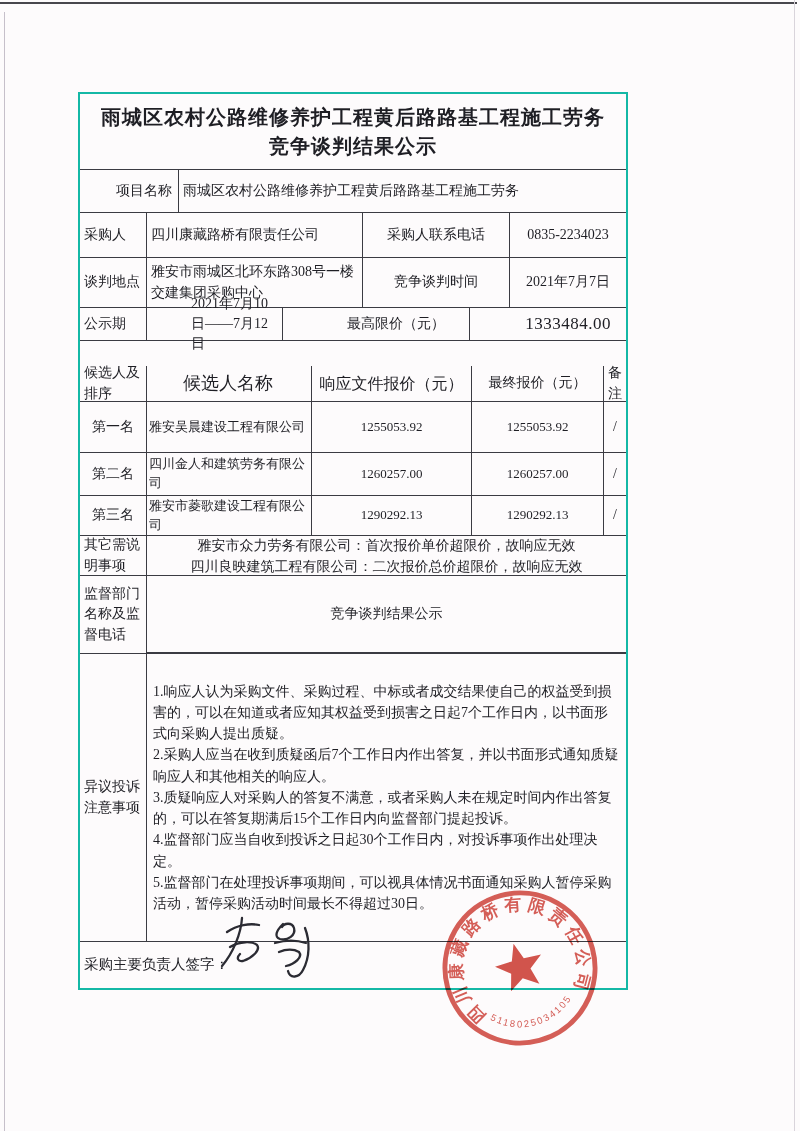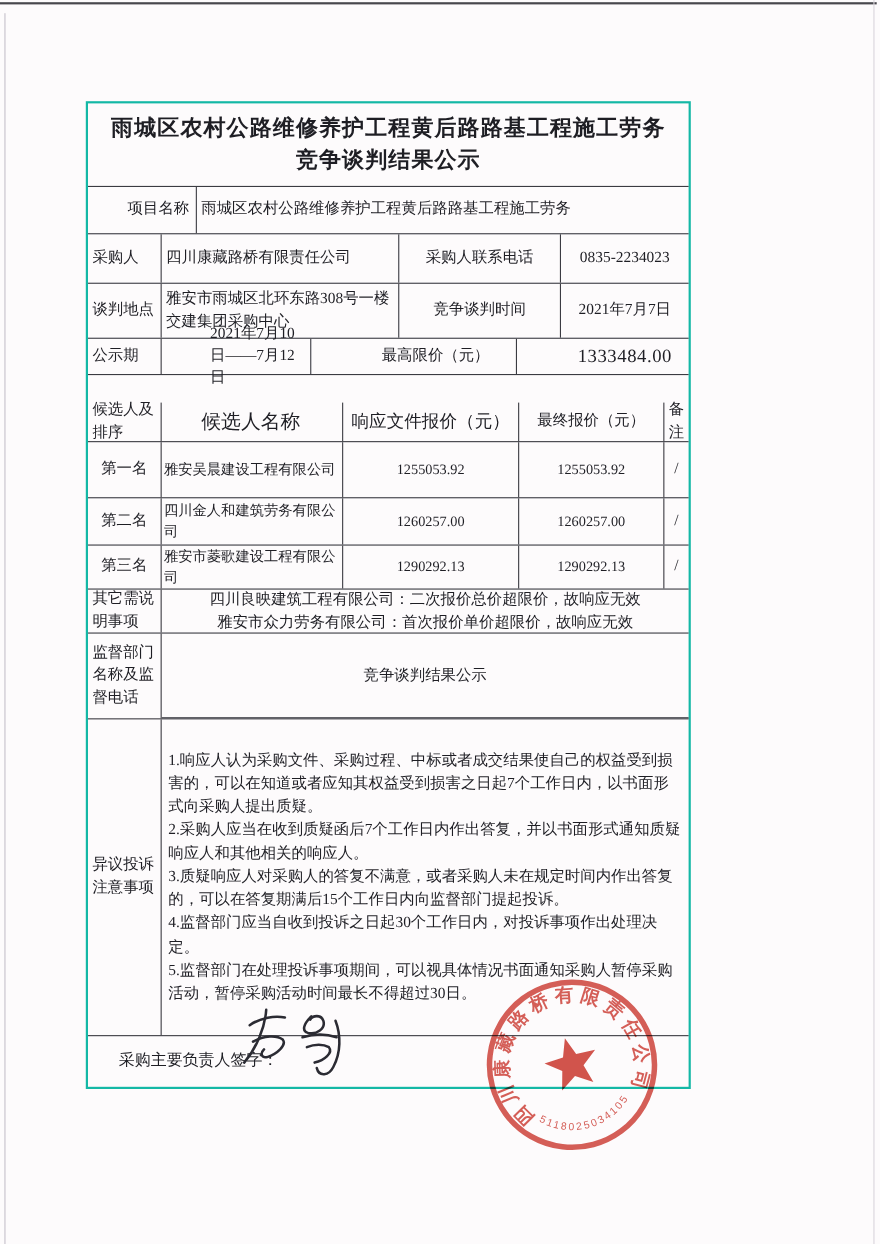--- a/index.html
+++ b/index.html
@@ -66,21 +66,21 @@
 
   .h-superv { height:78px; }
   .superv-right { flex:1; display:flex; flex-direction:column; min-width:0; }
   .superv-sub { flex:1; display:flex; align-items:center; justify-content:center; text-align:center; }
   .superv-sub:first-child { border-bottom:1px solid #3b3b42; }
 
   .h-objection { height:288px; }
   .objection-content { flex-direction:column; justify-content:center; align-items:flex-start; padding:6px 6px; }
   .objection-item { line-height:1.52; text-align:left; }
 
-  .h-sign { height:46px;padding-left:24px; }
+  .h-sign { height:46px; }
   .sign-label { padding-left:4px; font-size:14.5px; }
 
   
   .signature-svg { position:absolute; left:215px; top:910px; z-index:3; }
   .signature-svg path { stroke:#2b2b33; stroke-width:2.3; fill:none; stroke-linecap:round; }
 
   
   :root { --seal-color:#c8281e; }
   .seal-svg {
     position:absolute; left:410px; top:858px; width:220px; height:220px;
@@ -156,22 +156,22 @@
       <div class="cell k1">第三名</div>
       <div class="cell k2">雅安市菱歌建设工程有限公司</div>
       <div class="cell k3">1290292.13</div>
       <div class="cell k4">1290292.13</div>
       <div class="cell k5">/</div>
     </div>
 
     <div class="row h-notes">
       <div class="cell c-label">其它需说明事项</div>
       <div class="cell notes-content" style="flex:1;">
+        <div>雅安市众力劳务有限公司：首次报价单价超限价，故响应无效</div>
         <div>四川良映建筑工程有限公司：二次报价总价超限价，故响应无效</div>
-        <div>雅安市众力劳务有限公司：首次报价单价超限价，故响应无效</div>
       </div>
     </div>
 
     <div class="row h-superv">
       <div class="cell c-label">监督部门名称及监督电话</div>
       <div class="superv-right">
         <div class="superv-sub">竞争谈判结果公示</div>
       </div>
     </div>
 

